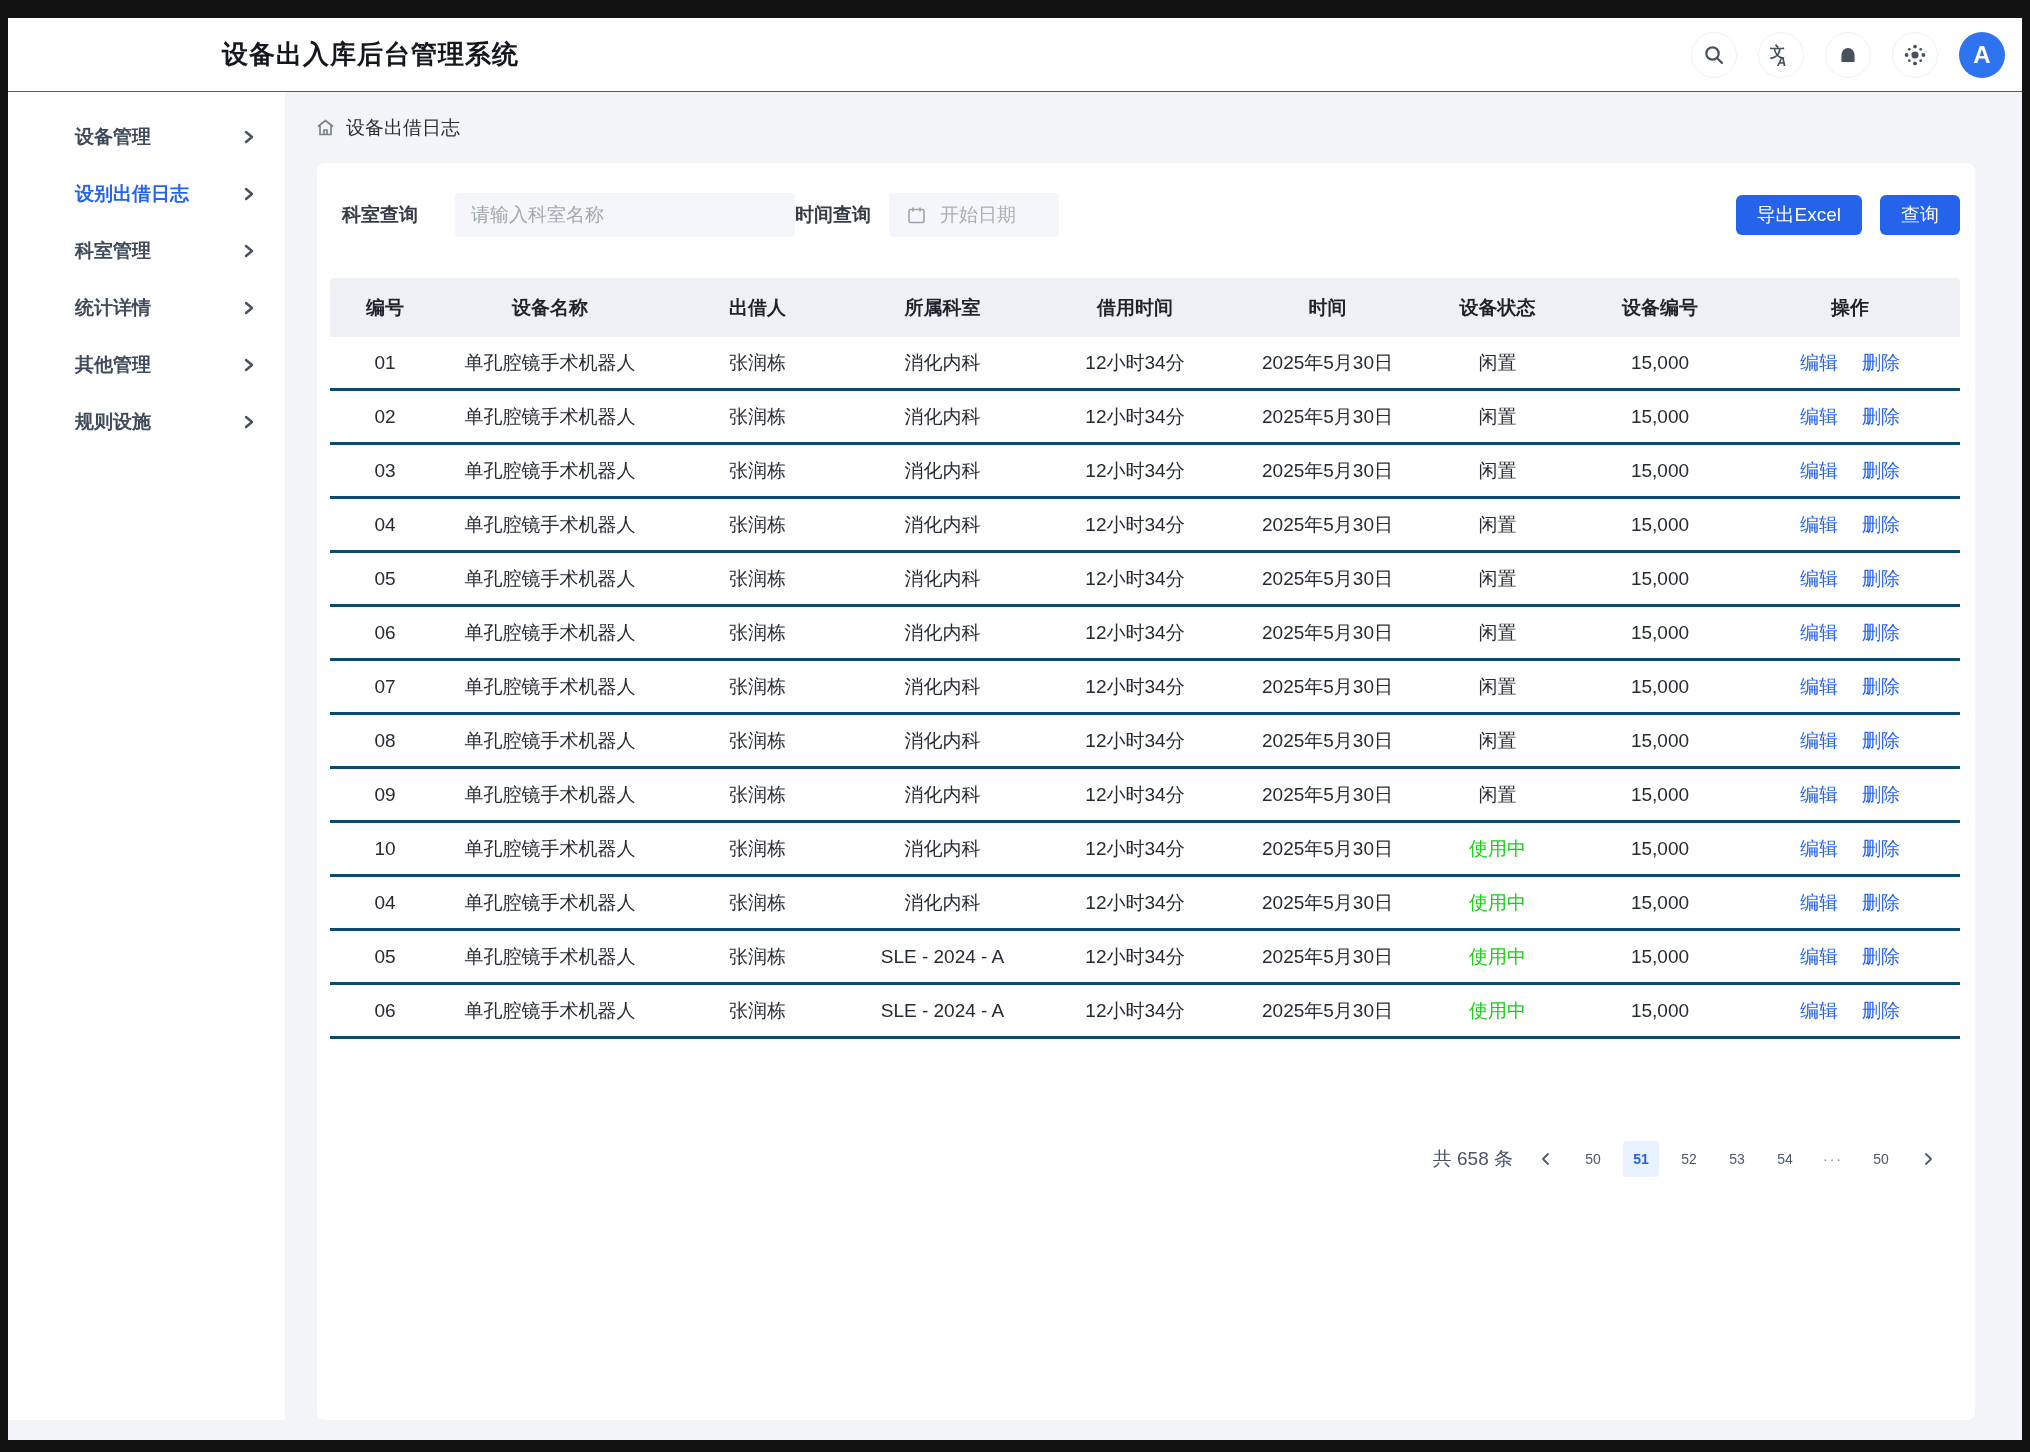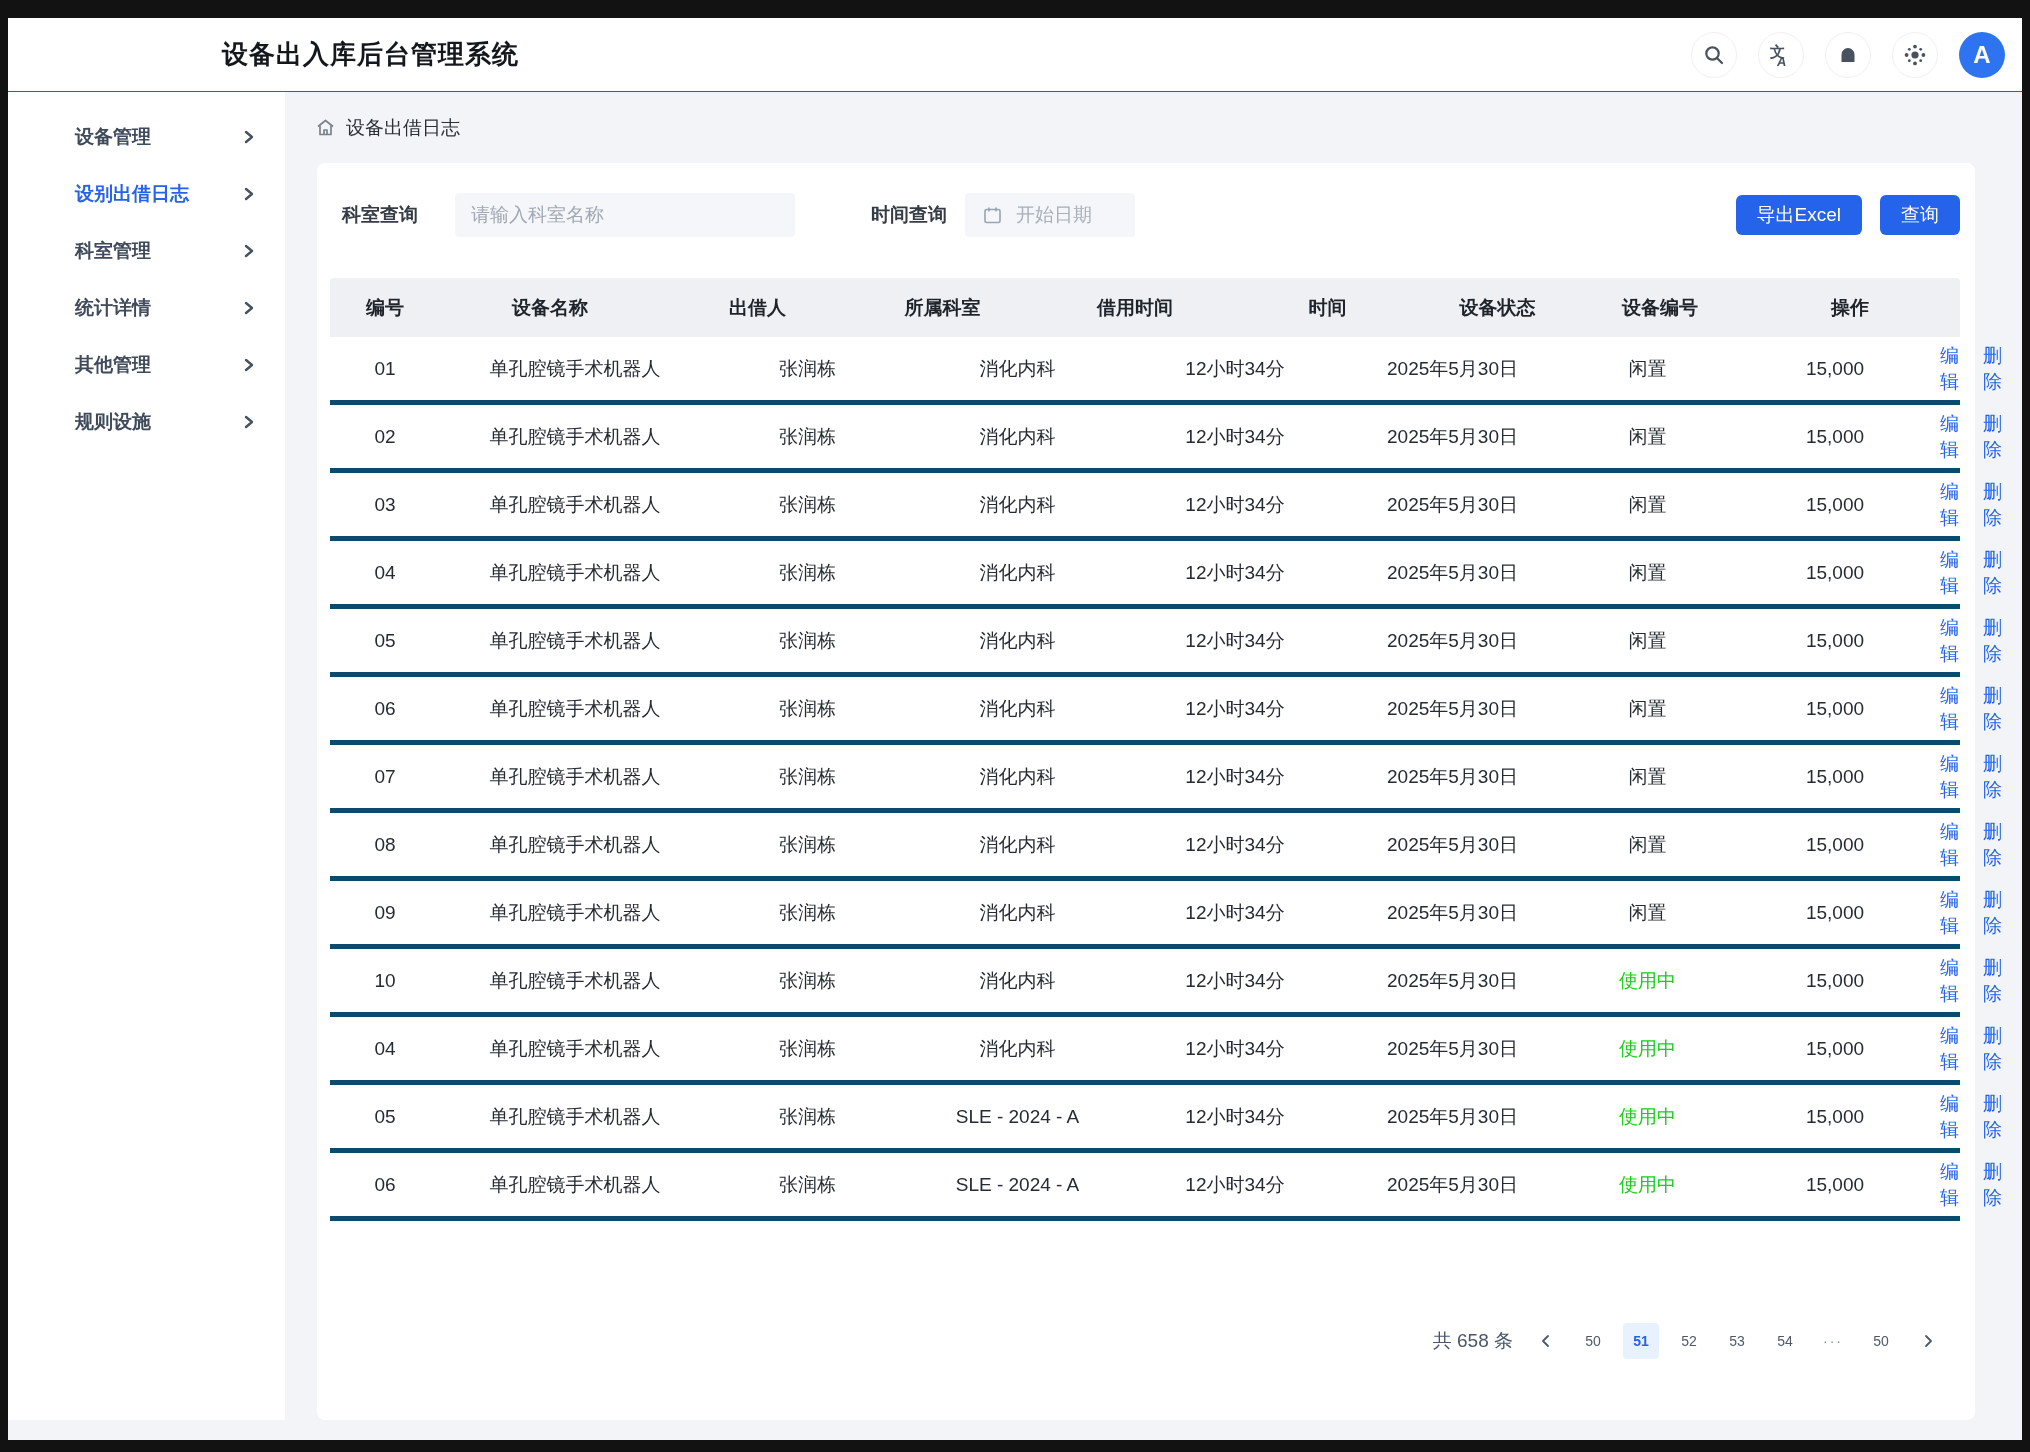--- a/index.html
+++ b/index.html
@@ -27,32 +27,32 @@
   .breadcrumb { height:71px; display:flex; align-items:center; padding-left:30px; gap:10px; }
   .breadcrumb-label { font-size:19px; color:#2b3036; }
 
   
   .card { margin:0 47px 0 32px; height:1257px; background:#fff; border-radius:8px; padding:30px 15px 0 13px; }
 
   .filter-row { display:flex; align-items:center; height:44px; margin-left:12px; }
   .filter-label { font-size:19px; font-weight:700; color:#353c46; white-space:nowrap; }
   .dept-input { width:340px; height:44px; margin-left:37px; background:#f4f6f9; border:none; outline:none; border-radius:4px; padding:0 16px; font-size:19px; color:#2a2f36; font-family:inherit; }
   .dept-input::placeholder { color:#a0a8b3; }
-  .time-label { margin-left:76px; }
+  .time-label { }
   .date-box { width:170px; height:44px; margin-left:18px; background:#f4f6f9; border-radius:4px; display:flex; align-items:center; padding-left:18px; gap:14px; cursor:pointer; }
   .date-placeholder { font-size:19px; color:#a8b0ba; }
   .btns { margin-left:auto; display:flex; gap:18px; }
   .btn { height:40px; padding:0 21px; background:#2563eb; border:none; border-radius:6px; color:#fff; font-size:19px; font-family:inherit; cursor:pointer; }
 
   
   .table { margin-top:41px; }
   .t-grid { display:grid; grid-template-columns:110px 220px 195px 175px 210px 175px 165px 160px 1fr; }
   .t-head { height:59px; background:#eef0f3; border-radius:4px 4px 0 0; align-items:center; }
   .t-head .cell { font-size:19px; font-weight:700; color:#1f242b; text-align:center; }
-  .t-row { height:68px; align-items:center; border-bottom:5px solid #0c4a6e;gap:25px; }
+  .t-row { height:54px; align-items:center; border-bottom:3px solid #0c4a6e; }
   .t-row .cell { font-size:19px; color:#262b33; text-align:center; }
   .cell.green { color:#17cf17; }
   .ops { display:flex; justify-content:center; gap:24px; }
   .op-link { font-size:19px; color:#2563eb; cursor:pointer; }
 
   
   .pagination { margin-top:86px; display:flex; align-items:center; justify-content:flex-end; padding-right:17px; gap:8px; }
   .pg-total { font-size:19px; color:#4a5568; margin-right:10px; }
   .pg-arrow { width:30px; height:36px; display:flex; align-items:center; justify-content:center; cursor:pointer; }
   .pg-item { min-width:36px; height:36px; padding:0 6px; margin:16px 6px; display:flex; align-items:center; justify-content:center; font-size:14px; color:#4e5969; border-radius:4px; cursor:pointer; }

